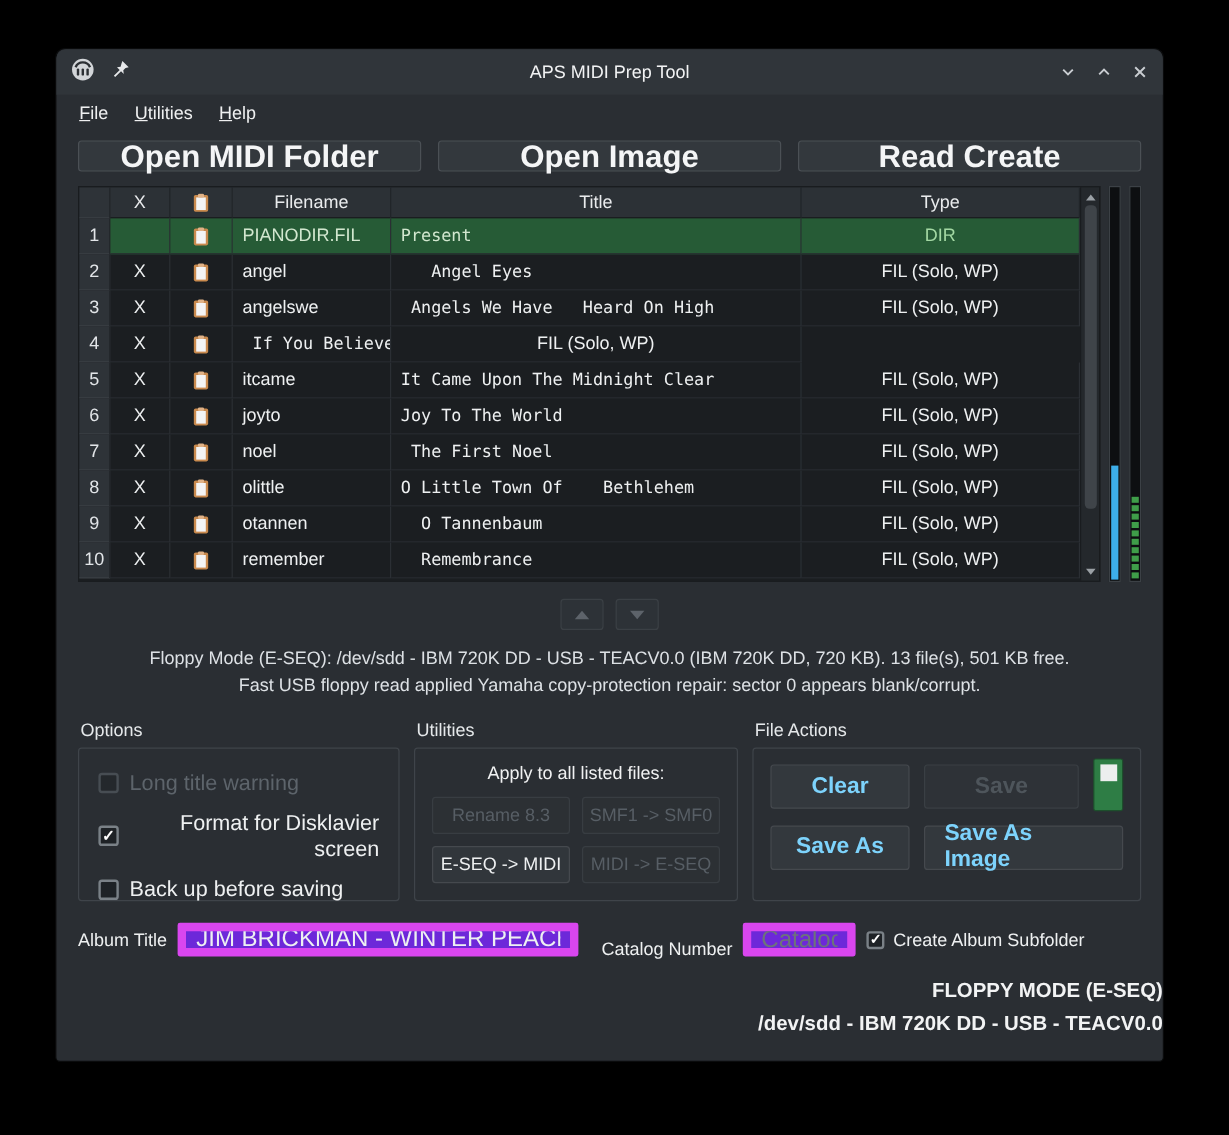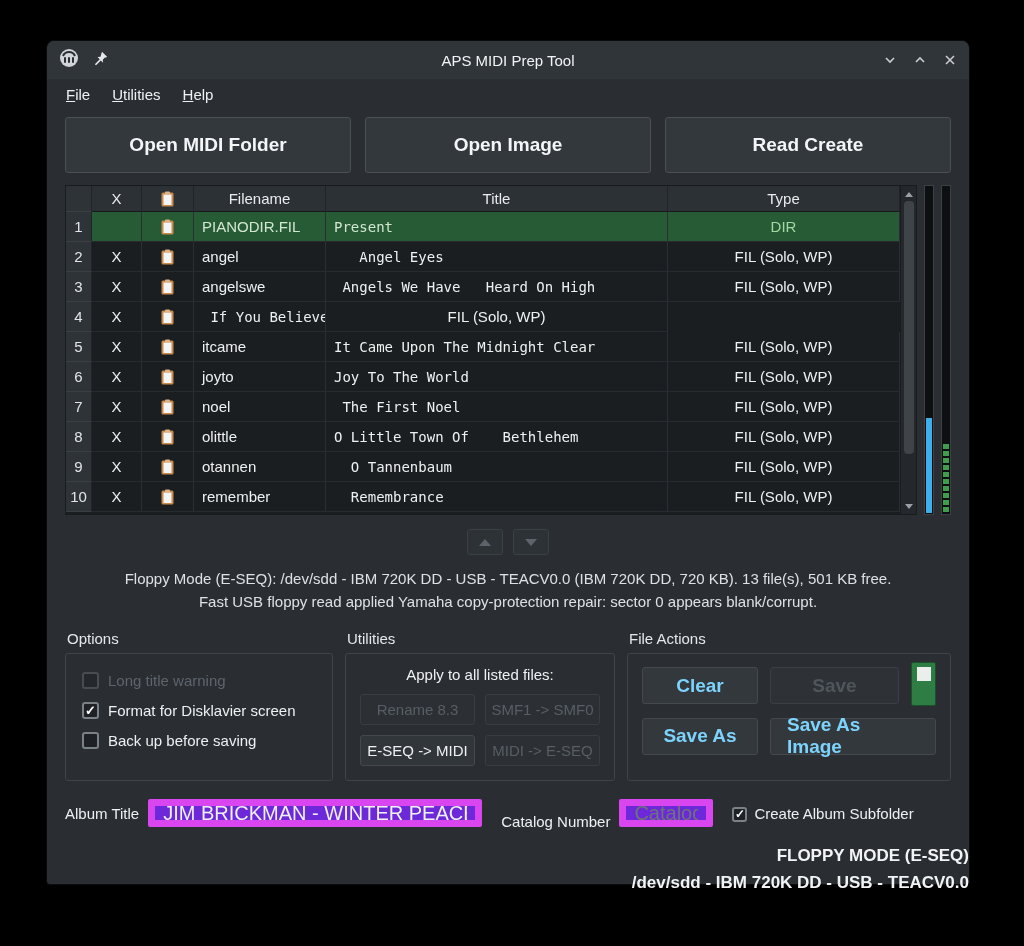--- a/index.html
+++ b/index.html
@@ -17,22 +17,22 @@
   .tb-controls { margin-left:auto; display:flex; align-items:center; gap:16px; z-index:2; }
   .tb-controls svg { display:block; }
 
   
   .menubar { height:30px; display:flex; align-items:center; padding:0 10px; gap:4px; }
   .menu-item { color:#eff0f1; font-size:15px; padding:3px 9px; display:inline-block; }
   .menu-item::first-letter { text-decoration:underline; }
 
   
   .toolbar { display:flex; gap:14px; padding:8px 18px 12px 18px; }
-  .bigbtn { flex:1; height:56px; background:#33383d; border:1px solid #4b5055; border-radius:3px;
-            color:#f4f5f6; font-size:19px; font-weight:bold; display:flex; align-items:center; justify-content:center; }
+  .bigbtn { flex:1; height:26px; background:#33383d; border:1px solid #4b5055; border-radius:3px;
+            color:#f4f5f6; font-size:26px; font-weight:bold; display:flex; align-items:center; justify-content:center; }
 
   
   .table-zone { display:flex; align-items:stretch; padding:0 18px; height:330px; }
   .table-wrap { flex:1; display:flex; border:1px solid #191c1f; background:#1b1e21; overflow:hidden; }
   .grid { flex:1; overflow:hidden; }
   .trow { display:grid; grid-template-columns:26px 50px 52px 132px 342px 1fr; height:30px; }
   .trow.hdr { height:26px; }
   .cell { display:flex; align-items:center; border-right:1px solid #2b2f34; border-bottom:1px solid #272b30;
           color:#eef0f1; font-size:15px; padding:0 8px; overflow:hidden; white-space:nowrap; }
   .hdr .cell { background:#2c3136; color:#e9ebed; justify-content:center; border-right:1px solid #212529;
@@ -71,21 +71,21 @@
   
   .status { margin-top:12px; text-align:center; color:#dde1e5; font-size:15px; line-height:1.55; }
 
   
   .groups { display:flex; gap:12px; padding:0 18px; margin-top:16px; }
   .group-title { color:#e5e8ea; font-size:15px; margin:0 0 6px 2px; }
   .group-box { border:1px solid #3f444a; border-radius:3px; height:128px; }
   .g-options { width:268px; } .g-utils { width:270px; } .g-actions { flex:1; }
 
   .opt-list { display:flex; flex-direction:column; gap:13px; padding:18px 16px; }
-  .chk-row { display:flex; align-items:center; gap:9px; font-size:15px; color:#eef0f1;text-align:right; }
+  .chk-row { display:flex; align-items:center; gap:9px; font-size:18px; color:#eef0f1;text-align:right; }
   .chk { width:17px; height:17px; border:2px solid #7a8187; border-radius:3px; background:#1e2226;
          display:flex; align-items:center; justify-content:center; flex:none; }
   .chk.checked::after { content:"✓"; color:#fff; font-size:13px; font-weight:bold; line-height:1; }
   .chk-row.disabled { color:#5d646b; }
   .chk-row.disabled .chk { border-color:#474d53; background:#24282c; }
   .chk.small { width:15px; height:15px; border-width:2px; }
   .chk.small.checked::after { font-size:12px; }
 
   .utils-inner { padding:12px 14px; }
   .apply-label { text-align:center; color:#f0f1f2; font-size:15px; margin-bottom:11px; }
@@ -105,21 +105,21 @@
   .led::after { content:""; position:absolute; top:4px; left:5px; width:14px; height:14px; background:#eceeee; }
 
   
   .album-row { display:flex; align-items:center; padding:0 18px; margin-top:16px; gap:9px;
                color:#eef0f1; font-size:15px; }
   .tinput { height:28px; background:#6d28d9; border:7px solid #d946ef; border-radius:2px;
             color:#eef0f1; font-size:20px; padding:0 8px; font-family:"Liberation Sans", sans-serif; }
   .tinput::placeholder { color:#6d737a; }
   .in-album { width:334px; } .in-catalog { width:94px; }
   .lbl-cat { margin-left:10px;margin-top:16px; }
-  .sub-chk { margin-left:10px; display:flex; align-items:flex-end; gap:7px; }
+  .sub-chk { display:flex; align-items:center; gap:7px; }
 
   
   .footer { margin-top:12px; text-align:right; color:#f2f3f4; font-size:17px; font-weight:bold; line-height:1.6; }
 </style>
 </head>
 <body>
 
 <div class="window">
 
   <div class="titlebar">

